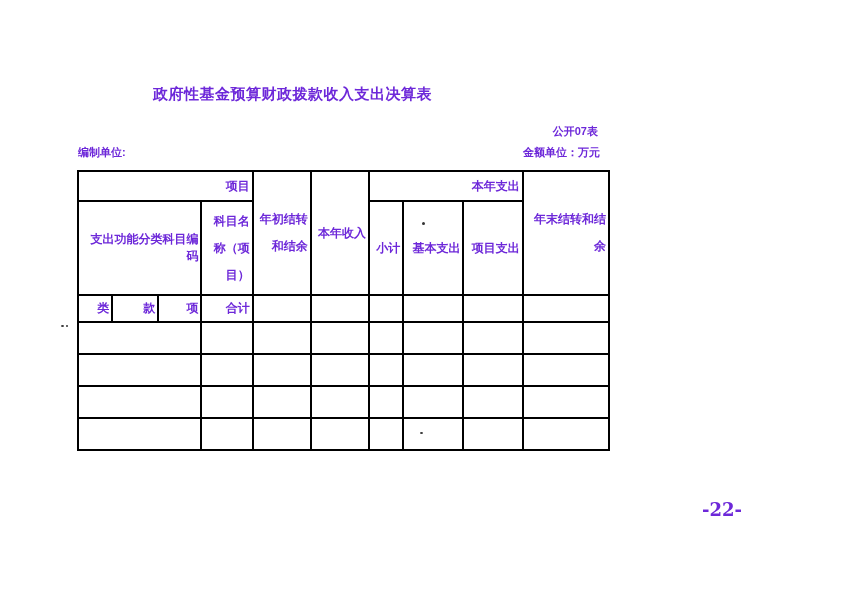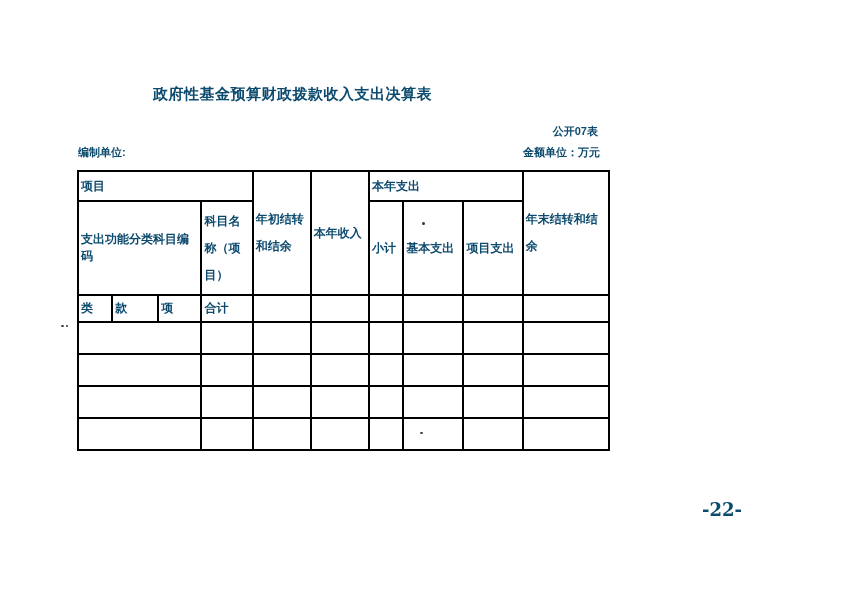--- a/index.html
+++ b/index.html
@@ -2,21 +2,21 @@
 <html><head>
 <meta charset="utf-8">
 <style>
   * { margin: 0; padding: 0; box-sizing: border-box; }
   html, body { background: #ffffff; }
   .page {
     position: relative;
     width: 842px;
     height: 600px;
     background: #ffffff;
-    color: #0c4a6e;
+    color: #6d28d9;
     font-family: "Liberation Sans", sans-serif;
     overflow: hidden;
   }
   .doc-title {
     position: absolute;
     left: 153px;
     top: 85px;
     font-size: 15px;
     font-weight: bold;
     letter-spacing: 0.5px;
@@ -50,21 +50,21 @@
     position: absolute;
     left: 77px;
     top: 170px;
     width: 533px;
     border-collapse: collapse;
     table-layout: fixed;
     border: 2px solid #000;
   }
   table.budget td {
     border: 2px solid #000;
-    text-align: left;
+    text-align: right;
     vertical-align: middle;
     font-size: 12px;
     font-weight: bold;
     padding: 1px 2px;
     word-break: break-all;
     overflow: hidden;
   }
   tr.row-h1 { height: 30px; }
   tr.row-h2 { height: 94px; }
   tr.row-total { height: 27px; }

